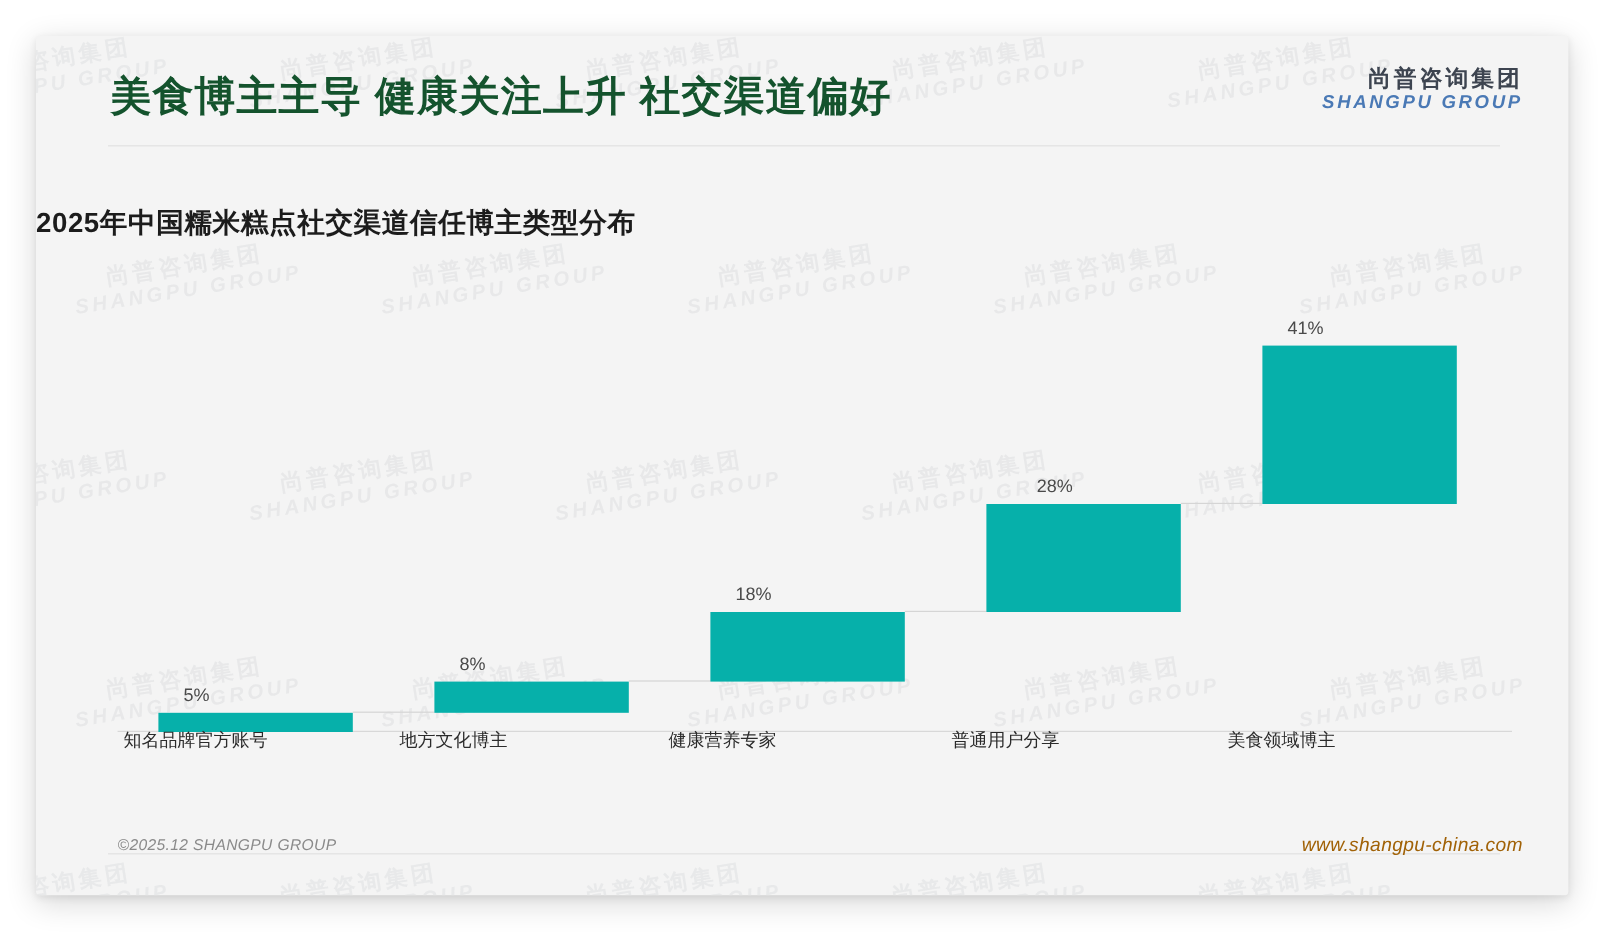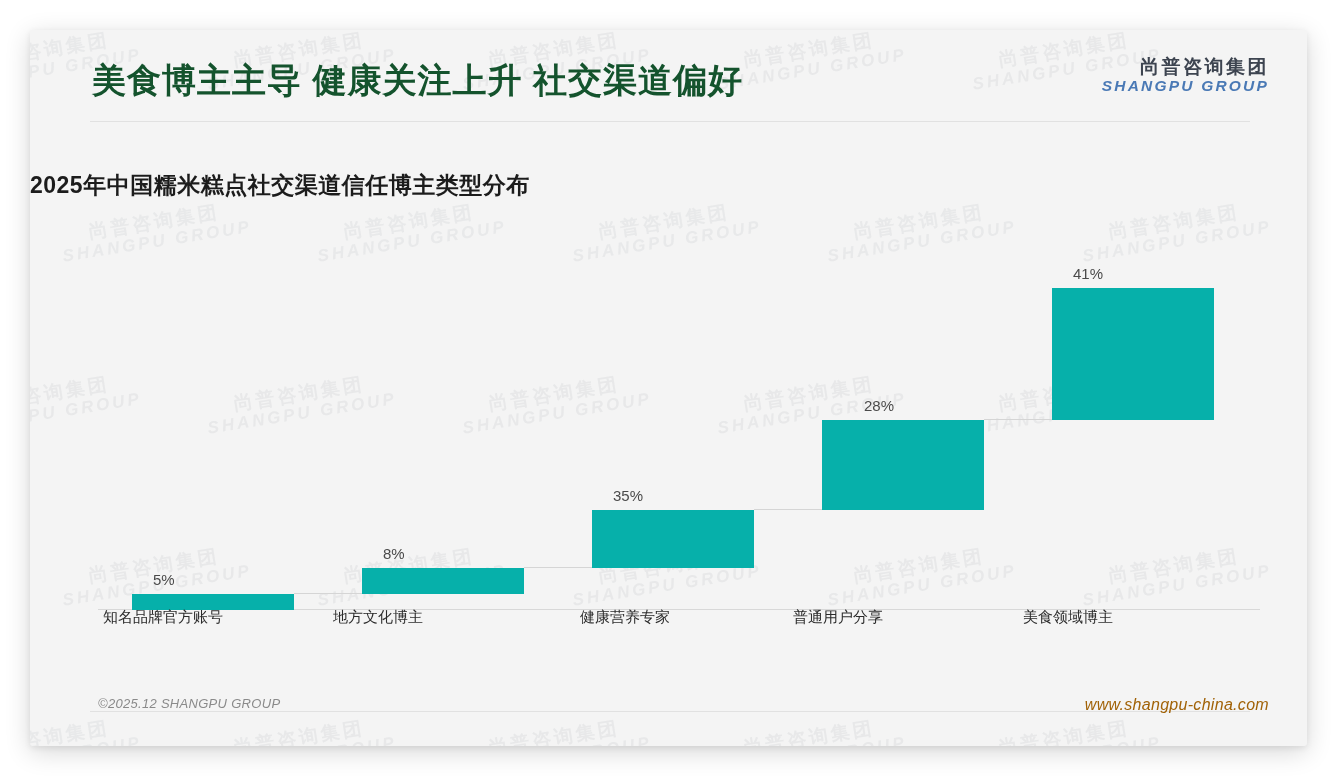--- a/index.html
+++ b/index.html
@@ -242,33 +242,33 @@
 
     <div class="plot" id="plot">
       <div class="baseline"></div>
     <div class="bar" style="left: 62px; bottom: 0px; width: 162px; height: 16.1px; background: rgb(6, 176, 170);"></div>
         <div class="vlabel" style="left: 83px; width: 120px; bottom: 22.1px;">5%</div>
         <div class="connector" style="left: 224px; width: 68px; bottom: 16.1px;"></div>
         <div class="bar" style="left: 292px; bottom: 16.1px; width: 162px; height: 25.76px; background: rgb(6, 176, 170);"></div>
         <div class="vlabel" style="left: 313px; width: 120px; bottom: 47.86px;">8%</div>
         <div class="connector" style="left: 454px; width: 68px; bottom: 41.86px;"></div>
         <div class="bar" style="left: 522px; bottom: 41.86px; width: 162px; height: 57.96px; background: rgb(6, 176, 170);"></div>
-        <div class="vlabel" style="left: 543px; width: 120px; bottom: 105.82px;">35%</div>
+        <div class="vlabel" style="left: 543px; width: 120px; bottom: 105.82px;">18%</div>
         <div class="connector" style="left: 684px; width: 68px; bottom: 99.82px;"></div>
         <div class="bar" style="left: 752px; bottom: 99.82px; width: 162px; height: 90.16px; background: rgb(6, 176, 170);"></div>
         <div class="vlabel" style="left: 794px; width: 120px; bottom: 195.98px;">28%</div>
         <div class="connector" style="left: 914px; width: 68px; bottom: 189.98px;"></div>
         <div class="bar" style="left: 982px; bottom: 189.98px; width: 162px; height: 132.02px; background: rgb(6, 176, 170);"></div>
         <div class="vlabel" style="left: 1003px; width: 120px; bottom: 328px;">41%</div>
       </div>
 
     <div class="cat-axis" id="cat-axis">
         <div class="cat" style="left: 33px; width: 220px;">知名品牌官方账号</div>
         <div class="cat" style="left: 263px; width: 220px;">地方文化博主</div>
-        <div class="cat" style="left: 510px; width: 220px;">健康营养专家</div>
+        <div class="cat" style="left: 487px; width: 220px;">健康营养专家</div>
         <div class="cat" style="left: 723px; width: 220px;">普通用户分享</div>
         <div class="cat" style="left: 953px; width: 220px;">美食领域博主</div>
       </div>
 
     <div class="ftr-rule"></div>
 
     <div class="footer">
       <div class="ftr-left">©2025.12 SHANGPU GROUP</div>
       <div class="ftr-right">www.shangpu-china.com</div>
     </div>

